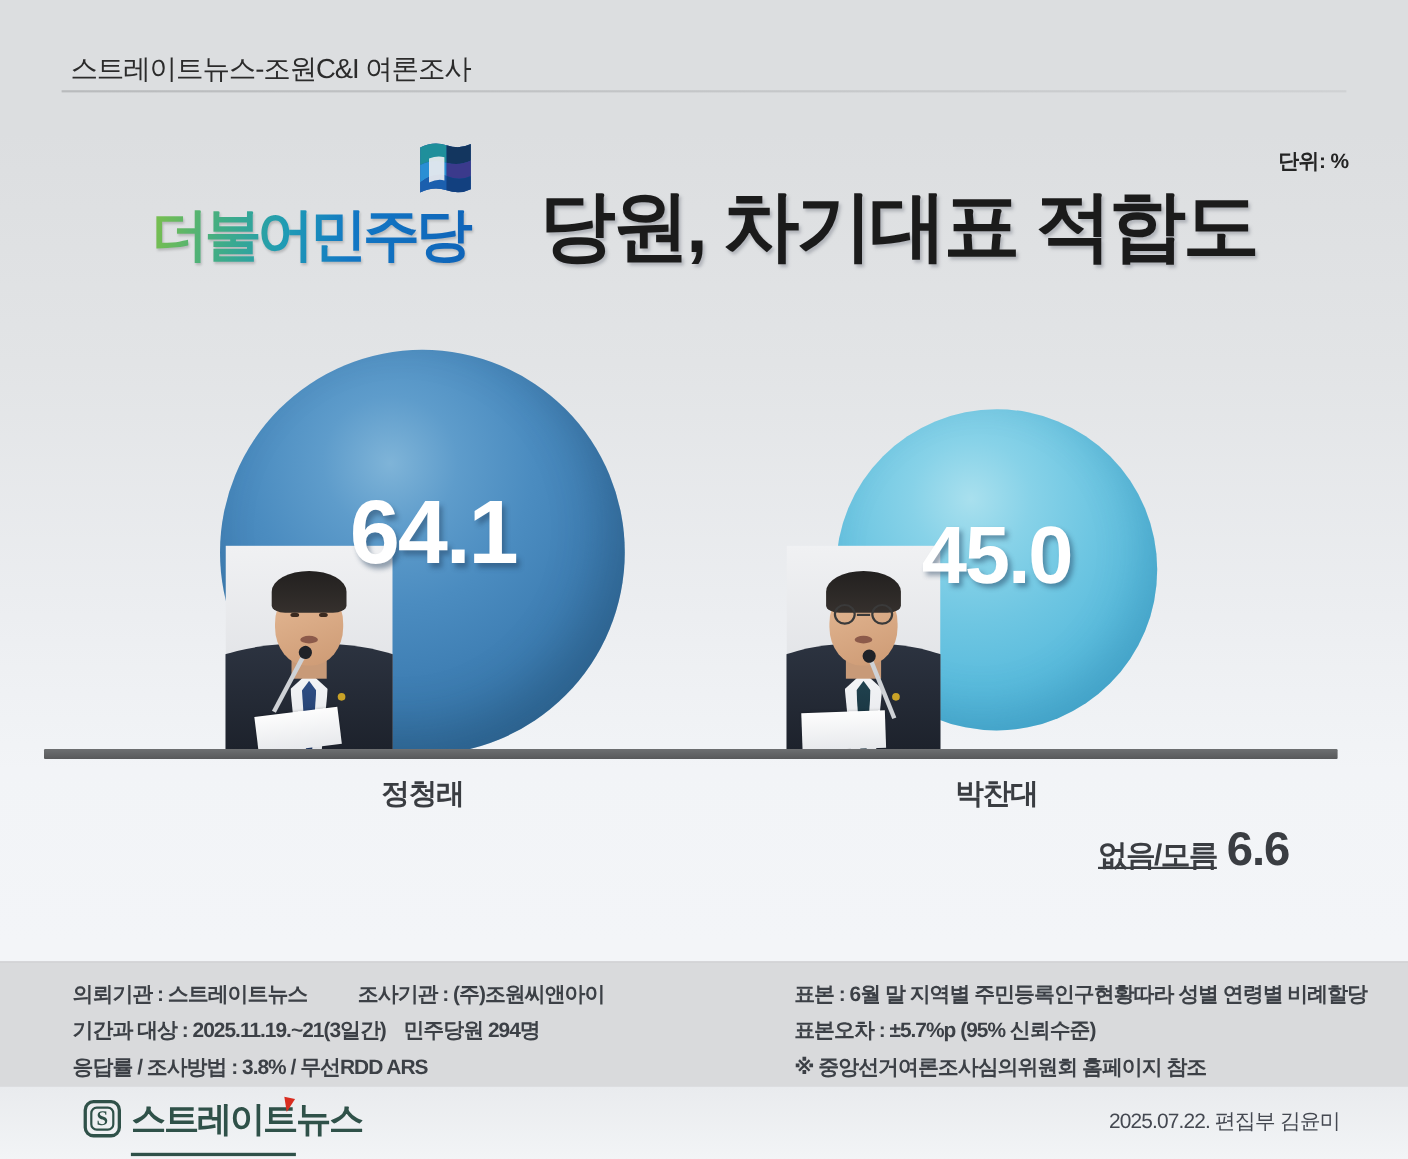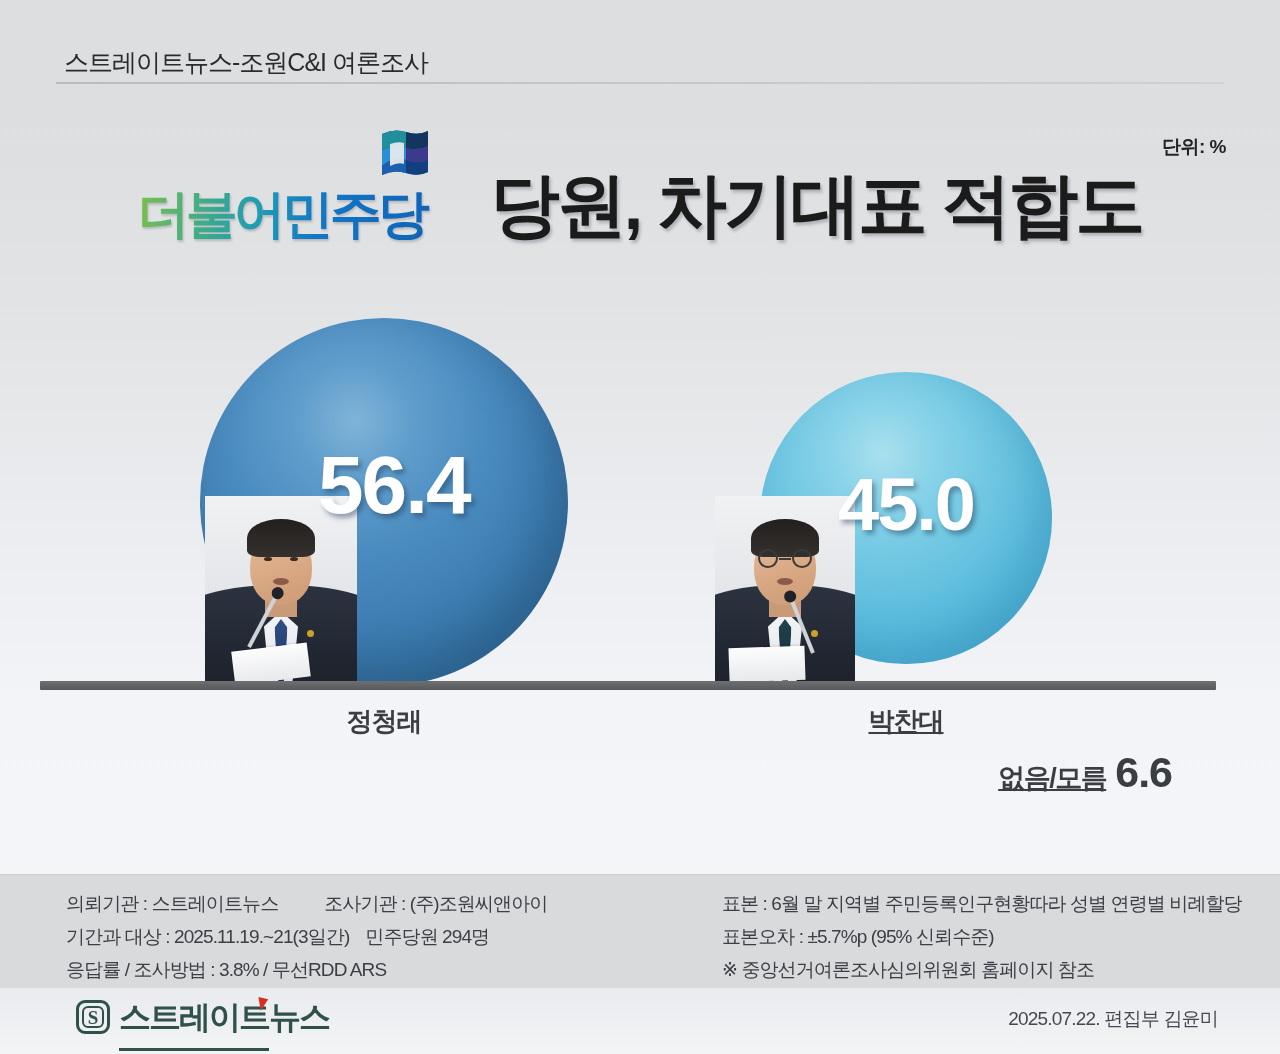--- a/index.html
+++ b/index.html
@@ -192,34 +192,35 @@
     background:#c9a227; bottom:44px; left:calc(50% + 26px);
   }
 
   
   .cand-name{
     position:absolute; font-size:26px; font-weight:bold;
     color:#3a3d42; letter-spacing:-1px; white-space:nowrap;
     text-align:center;
   }
   .name-a{ left:284px; top:704px; width:200px; }
-  .name-b{ left:806px; top:704px; width:200px;text-decoration:underline; }
+  .name-b{ left:806px; top:704px; width:200px; }
 
   .none-row{
     position:absolute; right:108px; top:748px;
     display:flex; align-items:baseline; gap:9px;
   }
   .none-label{ font-size:27px; font-weight:bold; color:#3a3d42; letter-spacing:-1.5px;text-decoration:underline; }
   .none-value{ font-size:43px; font-weight:900; color:#3a3d42; letter-spacing:-1px; }
 
   
   .footnote{
     position:absolute; left:0; top:874px; width:1280px; height:138px;
     background:#d9dadc;
     border-top:1px solid #cdced0;
+    font-weight:bold;
   }
   .fn-grid{
     position:absolute; left:66px; top:16px; right:20px;
     display:flex; gap:56px;
   }
   .fn-col{ display:flex; flex-direction:column; gap:7px; }
   .fn-col.left{ width:600px; }
   .fn-line{
     font-size:19px; color:#3c4046; letter-spacing:-0.9px; white-space:nowrap;
   }
@@ -307,21 +308,21 @@
       <div class="ph-head"></div>
       <div class="ph-hair"></div>
       <div class="ph-eye l"></div>
       <div class="ph-eye r"></div>
       <div class="ph-mouth"></div>
       <div class="ph-badge"></div>
       <div class="ph-mic mic-a"></div>
       <div class="ph-paper paper-a"></div>
     </div>
 
-    <div class="bubble-value value-a">56.4</div>
+    <div class="bubble-value value-a">64.1</div>
 
     <div class="bubble bubble-b"></div>
 
     <div class="photo photo-b">
       <div class="ph-bg"></div>
       <div class="ph-suit"></div>
       <div class="ph-shirt"></div>
       <div class="ph-tie tie-b"></div>
       <div class="ph-neck"></div>
       <div class="ph-head"></div>

